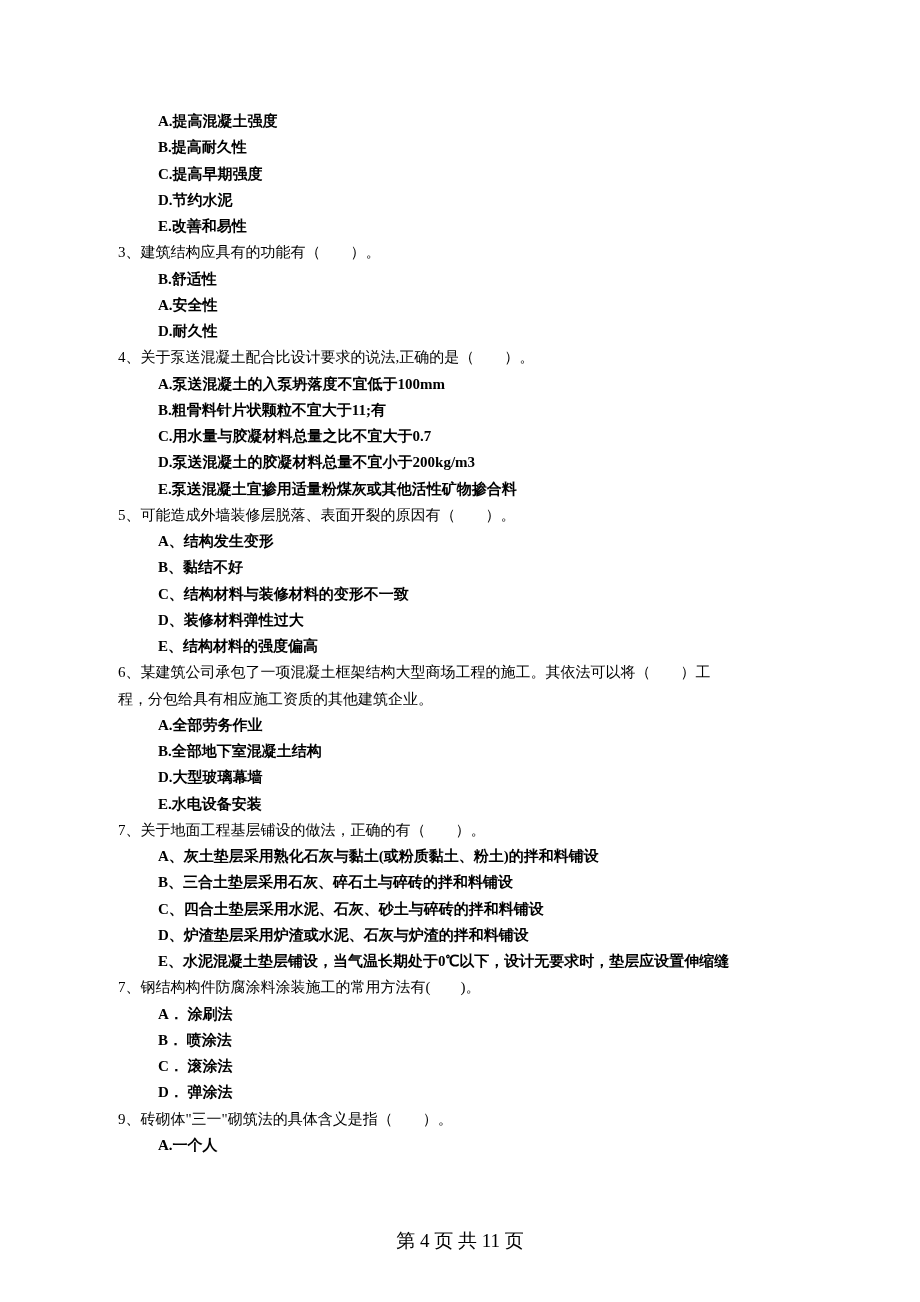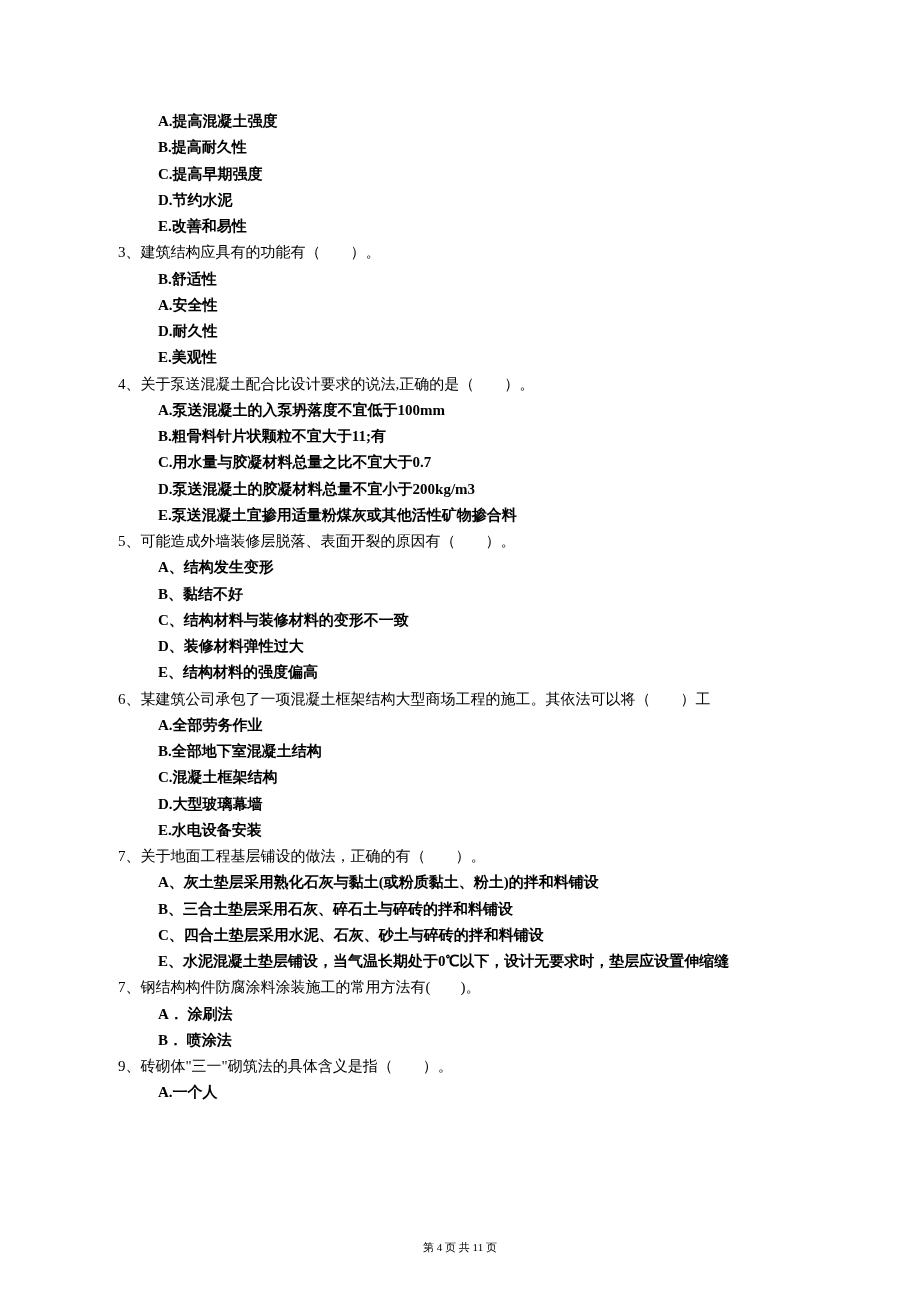--- a/index.html
+++ b/index.html
@@ -28,61 +28,63 @@
   }
   .question-continue {
     padding-left: 0px;
   }
   .footer {
     position: absolute;
     bottom: 45px;
     left: 0;
     width: 100%;
     text-align: center;
-    font-size: 11px;
+    font-size: 19px;
   }
 </style>
 </head>
 <body>
 
 <div class="page">
   <div id="content">
       <div class="option">A.提高混凝土强度</div>
       <div class="option">B.提高耐久性</div>
       <div class="option">C.提高早期强度</div>
       <div class="option">D.节约水泥</div>
       <div class="option">E.改善和易性</div>
       <div class="question">3、建筑结构应具有的功能有（　　）。</div>
       <div class="option">B.舒适性</div>
       <div class="option">A.安全性</div>
       <div class="option">D.耐久性</div>
-      <div class="option">E.美观性</div>
       <div class="question">4、关于泵送混凝土配合比设计要求的说法,正确的是（　　）。</div>
       <div class="option">A.泵送混凝土的入泵坍落度不宜低于100mm</div>
       <div class="option">B.粗骨料针片状颗粒不宜大于11;有</div>
       <div class="option">C.用水量与胶凝材料总量之比不宜大于0.7</div>
       <div class="option">D.泵送混凝土的胶凝材料总量不宜小于200kg/m3</div>
       <div class="option">E.泵送混凝土宜掺用适量粉煤灰或其他活性矿物掺合料</div>
       <div class="question">5、可能造成外墙装修层脱落、表面开裂的原因有（　　）。</div>
       <div class="option">A、结构发生变形</div>
       <div class="option">B、黏结不好</div>
       <div class="option">C、结构材料与装修材料的变形不一致</div>
       <div class="option">D、装修材料弹性过大</div>
       <div class="option">E、结构材料的强度偏高</div>
       <div class="question">6、某建筑公司承包了一项混凝土框架结构大型商场工程的施工。其依法可以将（　　）工</div>
+      <div class="question-continue">程，分包给具有相应施工资质的其他建筑企业。</div>
       <div class="option">A.全部劳务作业</div>
       <div class="option">B.全部地下室混凝土结构</div>
-      <div class="option">C.混凝土框架结构</div>
       <div class="option">D.大型玻璃幕墙</div>
       <div class="option">E.水电设备安装</div>
       <div class="question">7、关于地面工程基层铺设的做法，正确的有（　　）。</div>
       <div class="option">A、灰土垫层采用熟化石灰与黏土(或粉质黏土、粉土)的拌和料铺设</div>
       <div class="option">B、三合土垫层采用石灰、碎石土与碎砖的拌和料铺设</div>
       <div class="option">C、四合土垫层采用水泥、石灰、砂土与碎砖的拌和料铺设</div>
+      <div class="option">D、炉渣垫层采用炉渣或水泥、石灰与炉渣的拌和料铺设</div>
       <div class="option">E、水泥混凝土垫层铺设，当气温长期处于0℃以下，设计无要求时，垫层应设置伸缩缝</div>
       <div class="question">7、钢结构构件防腐涂料涂装施工的常用方法有(　　)。</div>
       <div class="option">A． 涂刷法</div>
       <div class="option">B． 喷涂法</div>
+      <div class="option">C． 滚涂法</div>
+      <div class="option">D． 弹涂法</div>
       <div class="question">9、砖砌体"三一"砌筑法的具体含义是指（　　）。</div>
       <div class="option">A.一个人</div>
     </div>
   <div class="footer">第 4 页 共 11 页</div>
 </div>
 
 </body></html>

